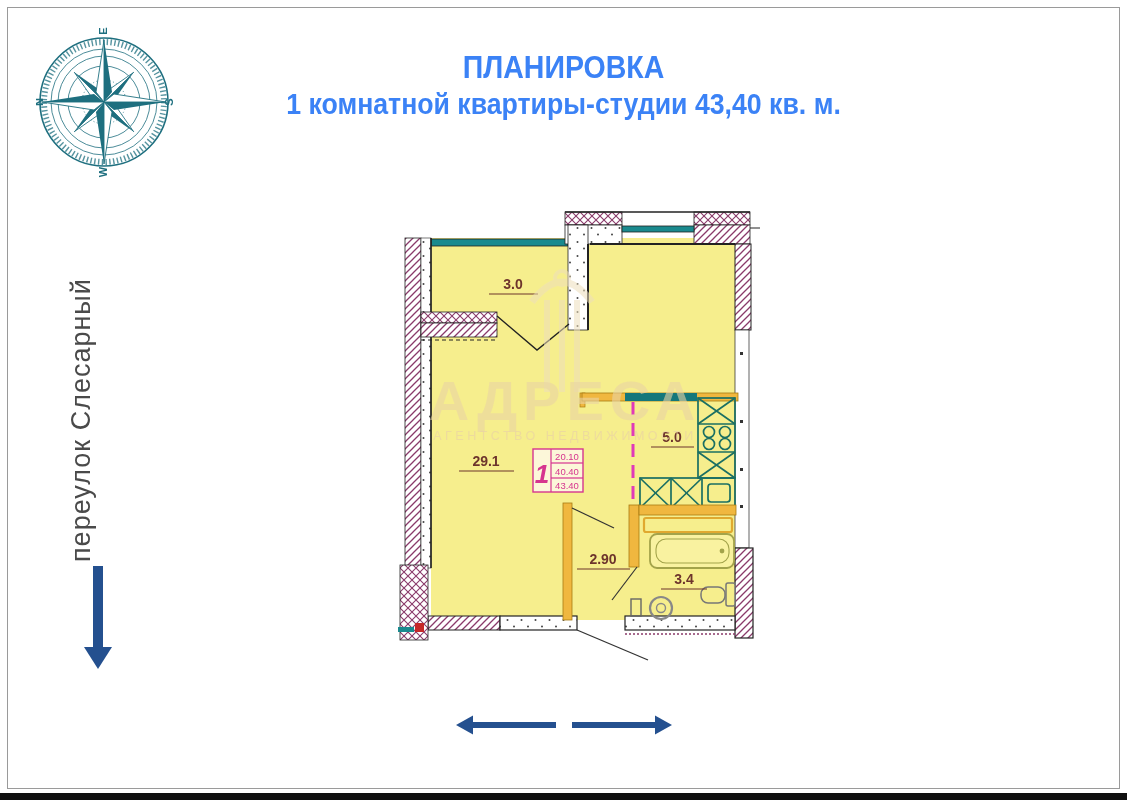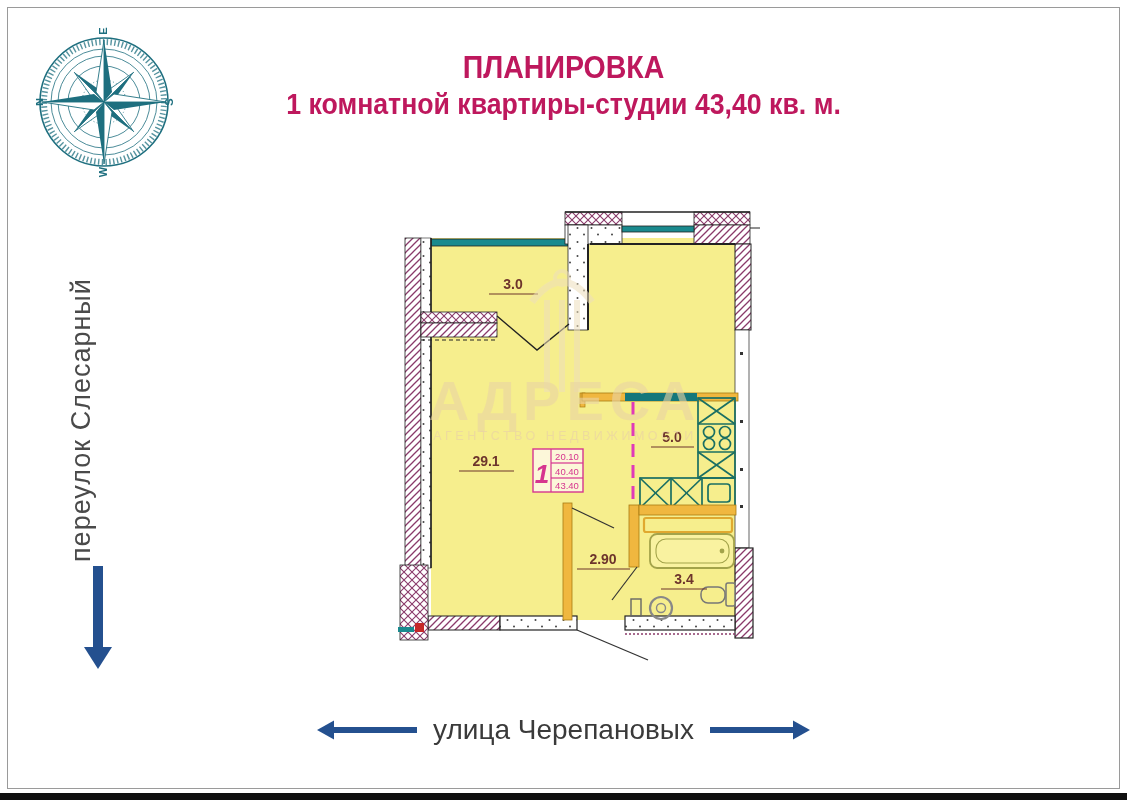--- a/index.html
+++ b/index.html
@@ -9,21 +9,21 @@
   }
   .frame{
     position:absolute;left:7px;top:7px;right:7px;bottom:11px;
     border:1px solid #9a9a9a;pointer-events:none;
   }
   .bottom-bar{
     position:absolute;left:0;bottom:0;width:100%;height:7px;background:#101010;
   }
   
   .title-wrap{
-    position:absolute;left:0;top:52px;width:100%;text-align:center;color:#be185d;
+    position:absolute;left:0;top:52px;width:100%;text-align:center;color:#3b82f6;
   }
   .title-line1{
     font-size:31px;font-weight:800;letter-spacing:0px;
     transform:scaleX(.92);transform-origin:center;line-height:1.05;
   }
   .title-line2{
     font-size:29px;font-weight:800;margin-top:4px;
     transform:scaleX(.92);transform-origin:center;line-height:1.1;
   }
   
@@ -286,20 +286,19 @@
   </g>
   <text x="565" y="420" font-size="56" font-weight="bold" letter-spacing="6" fill="#e9d3a4" fill-opacity="0.6" text-anchor="middle">АДРЕСА</text>
   <text x="565" y="440" font-size="12.5" letter-spacing="3.5" fill="#e9d3a4" fill-opacity="0.7" text-anchor="middle">АГЕНТСТВО НЕДВИЖИМОСТИ</text>
 </svg>
 
 <div class="street-bottom">
   <svg width="100" height="22" viewBox="0 0 100 22">
     <polygon points="0,11 17,1.5 17,20.5" fill="#24508f"></polygon>
     <rect x="15" y="8" width="85" height="6" fill="#24508f"></rect>
   </svg>
-  <span class="name">улица Черепановых</span>
   <svg width="100" height="22" viewBox="0 0 100 22">
     <rect x="0" y="8" width="85" height="6" fill="#24508f"></rect>
     <polygon points="100,11 83,1.5 83,20.5" fill="#24508f"></polygon>
   </svg>
 </div>
 
 <div class="bottom-bar"></div>
 
 </body></html>

